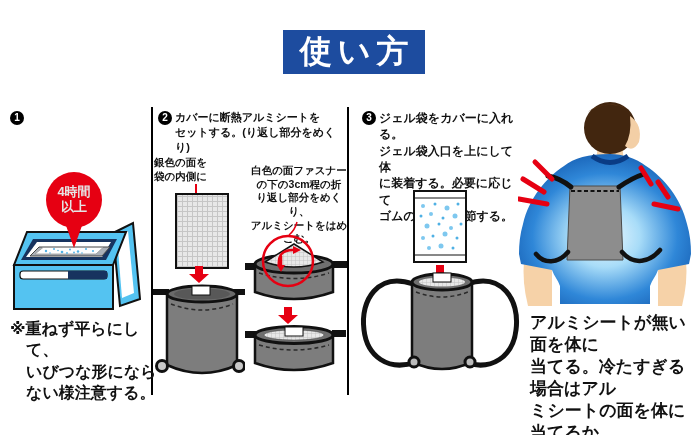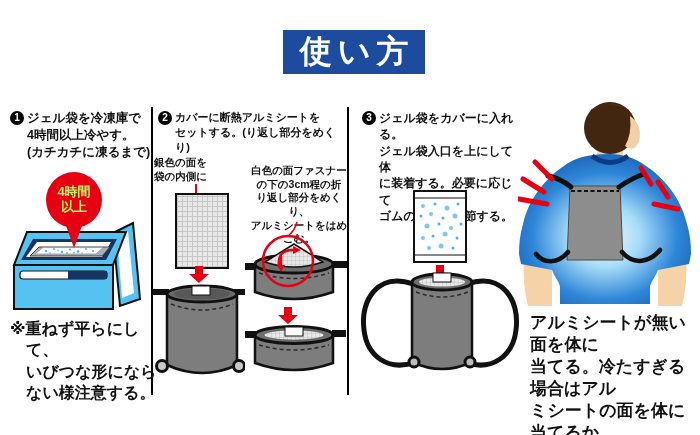--- a/index.html
+++ b/index.html
@@ -20,21 +20,21 @@
     font-size:10px;font-weight:bold;display:inline-flex;align-items:center;justify-content:center;margin-top:1px;}
   .h1{left:10px;top:110px;width:142px;font-size:12.5px;}
   .h2{left:158px;top:110px;width:192px;font-size:11px;}
   .h3{left:362px;top:110px;width:160px;font-size:12px;}
 
   .sublabel{font-size:10.5px;font-weight:bold;line-height:1.3;}
   .lbl-silver{left:154px;top:156px;width:80px;}
   .lbl-white{left:247px;top:164px;width:104px;text-align:center;}
 
   .bubble{left:46px;top:172px;width:56px;height:56px;background:#e60012;border-radius:50%;
-    color:#bef264;font-size:13px;font-weight:bold;line-height:1.12;display:flex;align-items:center;
+    color:#e5e5e5;font-size:13px;font-weight:bold;line-height:1.12;display:flex;align-items:center;
     justify-content:center;text-align:center;z-index:5;}
   .bubble-tail{position:absolute;left:18px;top:48px;width:0;height:0;
     border-left:10px solid transparent;border-right:10px solid transparent;border-top:28px solid #e60012;}
 
   .sheet{left:175px;top:193px;width:50px;height:72px;background-color:#e8e8e8;border:2px solid #111;
     background-image:repeating-linear-gradient(0deg,#c6c6c6 0 1px,transparent 1px 5px),
                      repeating-linear-gradient(90deg,#c6c6c6 0 1px,transparent 1px 5px);}
 
   .leader-line{left:195px;top:184px;width:2px;height:27px;background:#e60012;}
   .leader-head{left:191px;top:210px;width:0;height:0;border-left:5px solid transparent;
@@ -65,23 +65,20 @@
 </svg>
 
 <div>
 
   <div class="abs title-box">使い方</div>
   <div class="abs divider d1"></div>
   <div class="abs divider d2"></div>
 
   <div class="abs step-header h1">
     <span class="num">1</span>
-    <span class="ml">ジェル袋を冷凍庫で
-4時間以上冷やす。
-(カチカチに凍るまで)</span>
   </div>
 
   <div class="abs bubble">
     <span class="ml">4時間
 以上</span>
     <span class="bubble-tail"></span>
   </div>
 
   <svg class="abs" style="left:10px;top:213px" width="136" height="102" viewBox="0 0 136 102">
     <polygon points="103,20 123,10 130,86 110,93" fill="#54c3f1" stroke="#111" stroke-width="2"></polygon>

